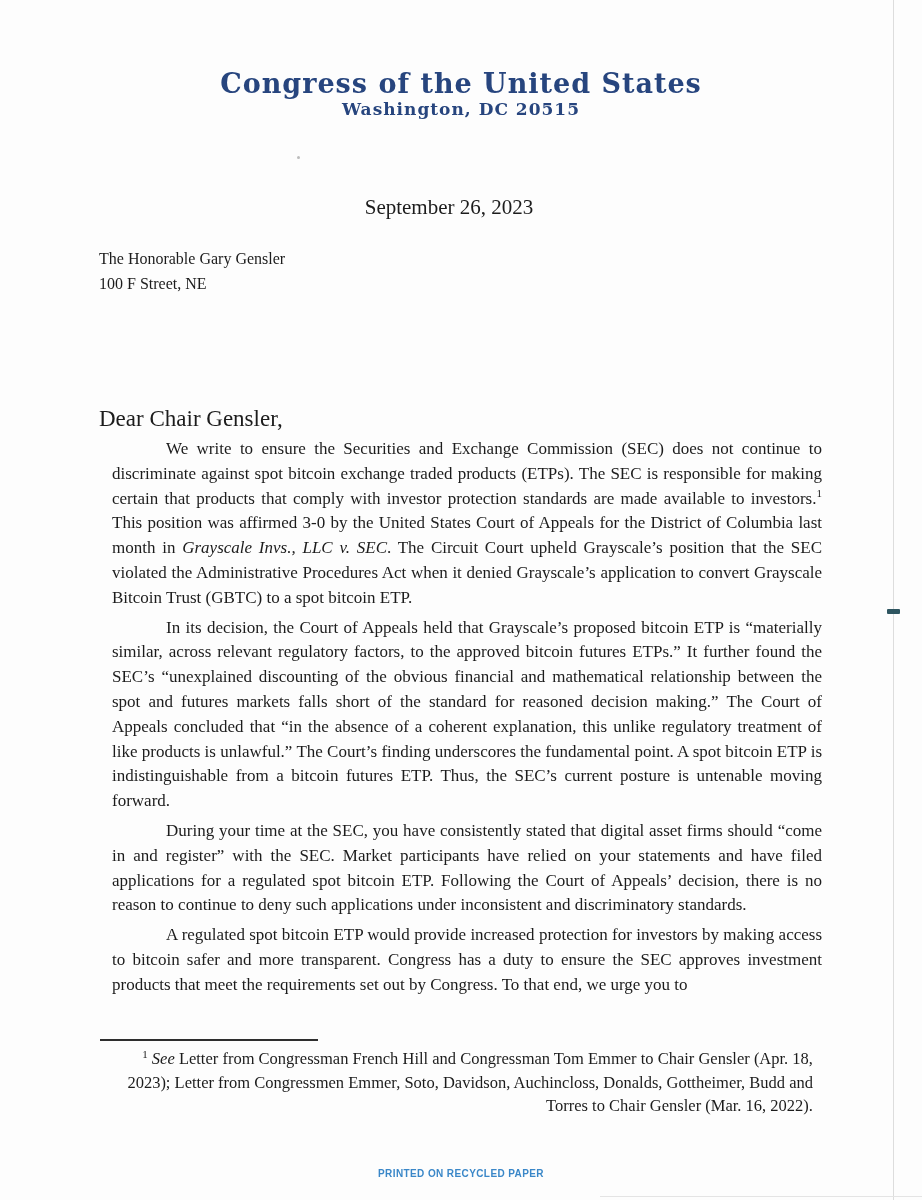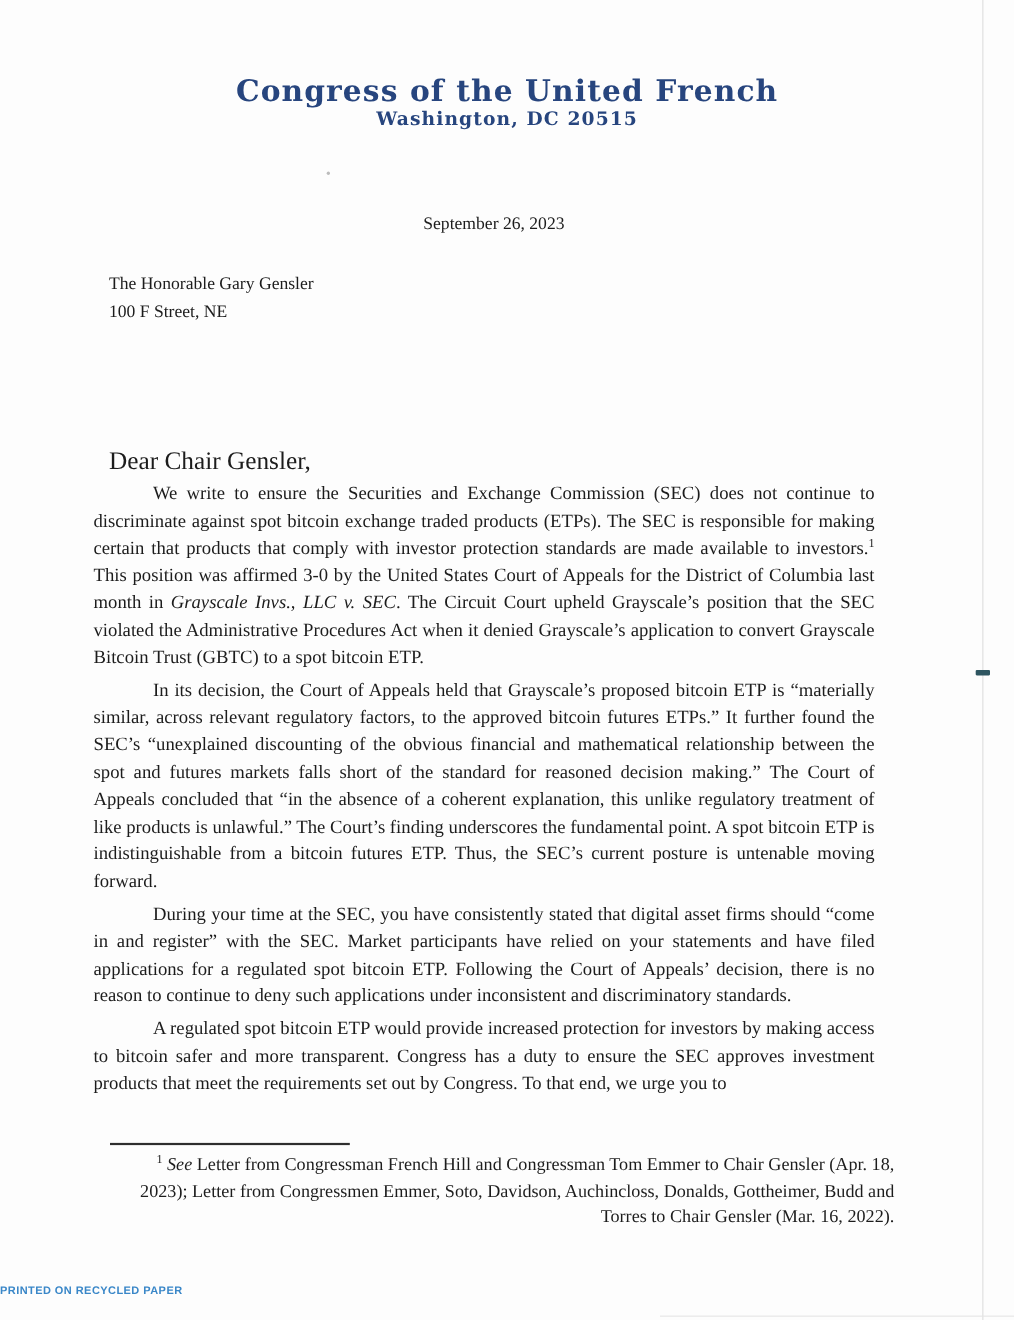--- a/index.html
+++ b/index.html
@@ -25,54 +25,55 @@
   .letterhead-sub   { font-size: 17px; margin-top: 0; letter-spacing: 1px; }
 
   .speck {
     position: absolute; left: 297px; top: 156px;
     width: 3px; height: 3px; background: #bcbcbc; border-radius: 50%;
   }
 
   .date-line {
     position: absolute; top: 195px; left: 99px; width: 700px;
     text-align: center;
-    font-size: 16px;
+    font-size: 21px;
   }
 
   .recipient {
     position: absolute; top: 247px; left: 99px;
     font-size: 16px; line-height: 24.5px;
   }
 
   .salutation {
     position: absolute; top: 406px; left: 99px;
     font-size: 23px;
   }
 
   .letter-body {
-    position: absolute; top: 437px; left: 85px; width: 710px;
+    position: absolute; top: 437px; left: 112px; width: 710px;
     font-size: 17px; line-height: 24.8px;
     text-align: justify;
   }
   .letter-body p { margin: 0 0 5px 0; text-indent: 54px; }
   .it { font-style: italic; }
   sup { font-size: 11px; line-height: 0; vertical-align: super; }
 
   .footnote-rule {
     position: absolute; top: 1039px; left: 100px; width: 218px;
     border-top: 2px solid #2e2e2e;
   }
   .footnote {
     position: absolute; top: 1047px; left: 99px; width: 714px;
     font-size: 16.5px; line-height: 23.7px;
     text-align: right;
   }
 
   .recycled-footer {
     position: absolute; top: 1168px; left: 0; width: 100%;
+    text-align: center;
     font-family: "Liberation Sans", sans-serif;
     font-size: 10px; font-weight: 700;
     letter-spacing: 0.4px;
     color: var(--footer-blue, #3a87c8);
   }
 
   .page-edge-line {
     position: absolute; top: 0; left: 893px; width: 1px; height: 1200px;
     background: #dddddd;
   }
@@ -84,21 +85,21 @@
     position: absolute; left: 600px; top: 1196px; width: 322px; height: 1px;
     background: #e4e4e4;
   }
 </style>
 </head>
 <body>
 
 <div class="page">
 
   <div class="letterhead">
-    <div class="letterhead-title">Congress of the United French</div>
+    <div class="letterhead-title">Congress of the United States</div>
     <div class="letterhead-sub">Washington, DC 20515</div>
   </div>
 
   <div class="speck"></div>
 
   <div class="date-line">September 26, 2023</div>
 
   <div class="recipient">
     <div>The Honorable Gary Gensler</div>
     <div>100 F Street, NE</div>

